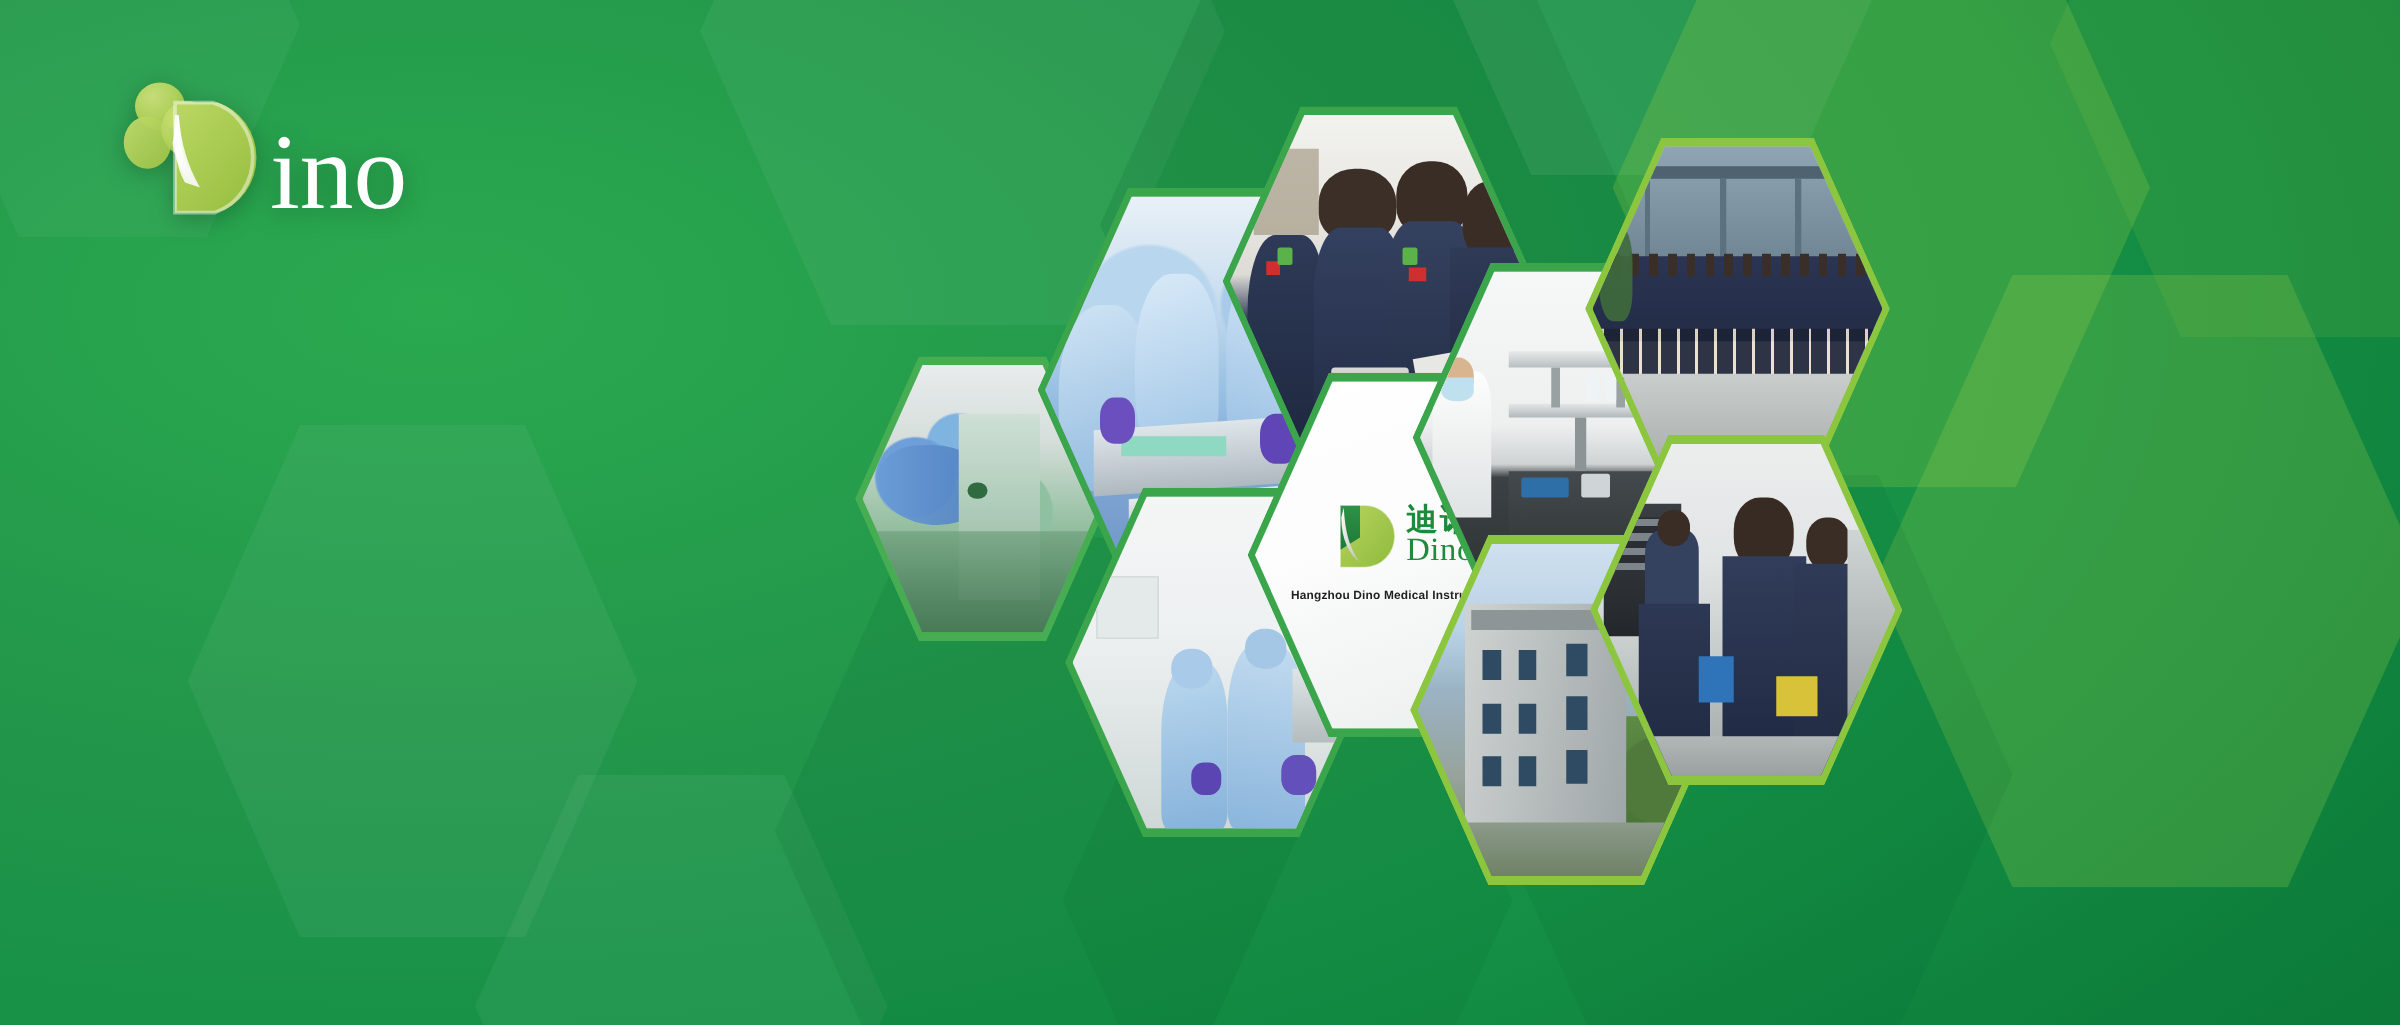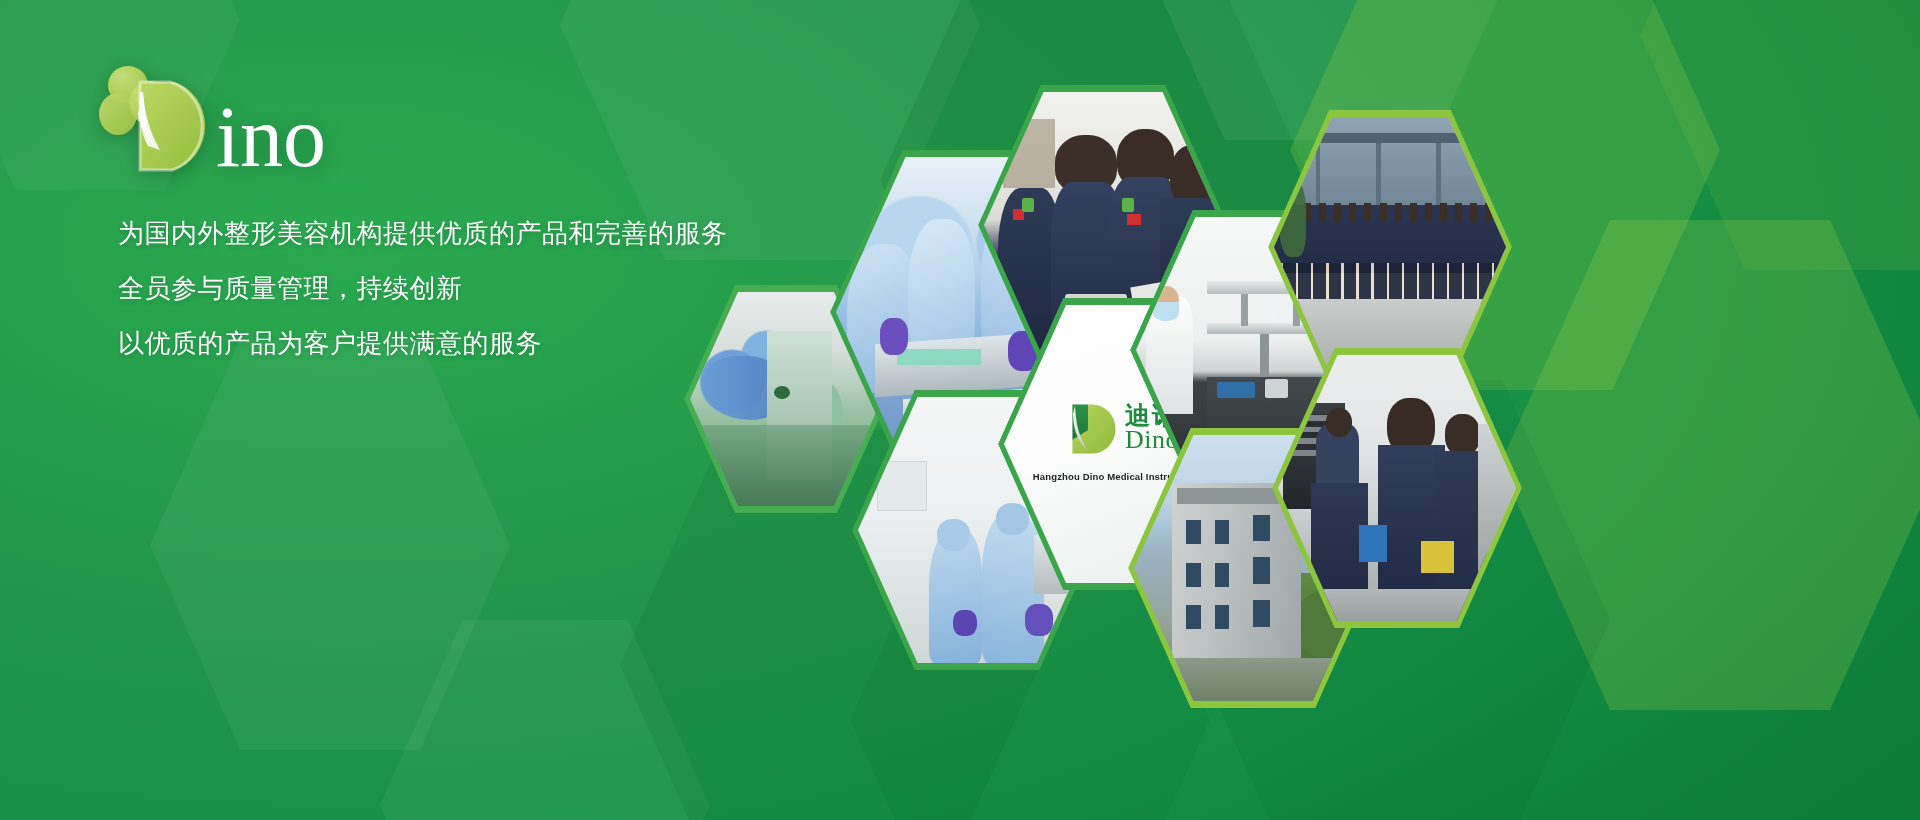--- a/index.html
+++ b/index.html
@@ -139,25 +139,20 @@
 
         <path d="M55 34 C56 60 60 78 72 92 C62 86 52 74 50 56 Z" fill="url(#curl)"></path>
         <path d="M55 34 C57 58 62 74 72 92 L60 88 C52 74 50 52 52 34 Z" fill="#ffffff" opacity=".85"></path>
 
         <g fill="#ffffff" font-family="Liberation Serif, DejaVu Serif, serif" font-size="86">
           <text x="128" y="108">ino</text>
         </g>
       </svg>
     </div>
 
-    <div class="taglines">
-      <p class="tagline">为国内外整形美容机构提供优质的产品和完善的服务</p>
-      <p class="tagline">全员参与质量管理，持续创新</p>
-      <p class="tagline">以优质的产品为客户提供满意的服务</p>
-    </div>
   </div>
 
   <div class="cluster">
 
     <div class="hex" style="left:24px;top:195px;width:204px;height:228px;">
       <div class="frame" style="background:#46ad52;"></div>
       <div class="inner">
         <div class="photo" style="background:
              radial-gradient(circle at 22% 42%, #6f9fd8 0 16%, transparent 17%),
              radial-gradient(circle at 40% 30%, #7fb3e0 0 13%, transparent 14%),

